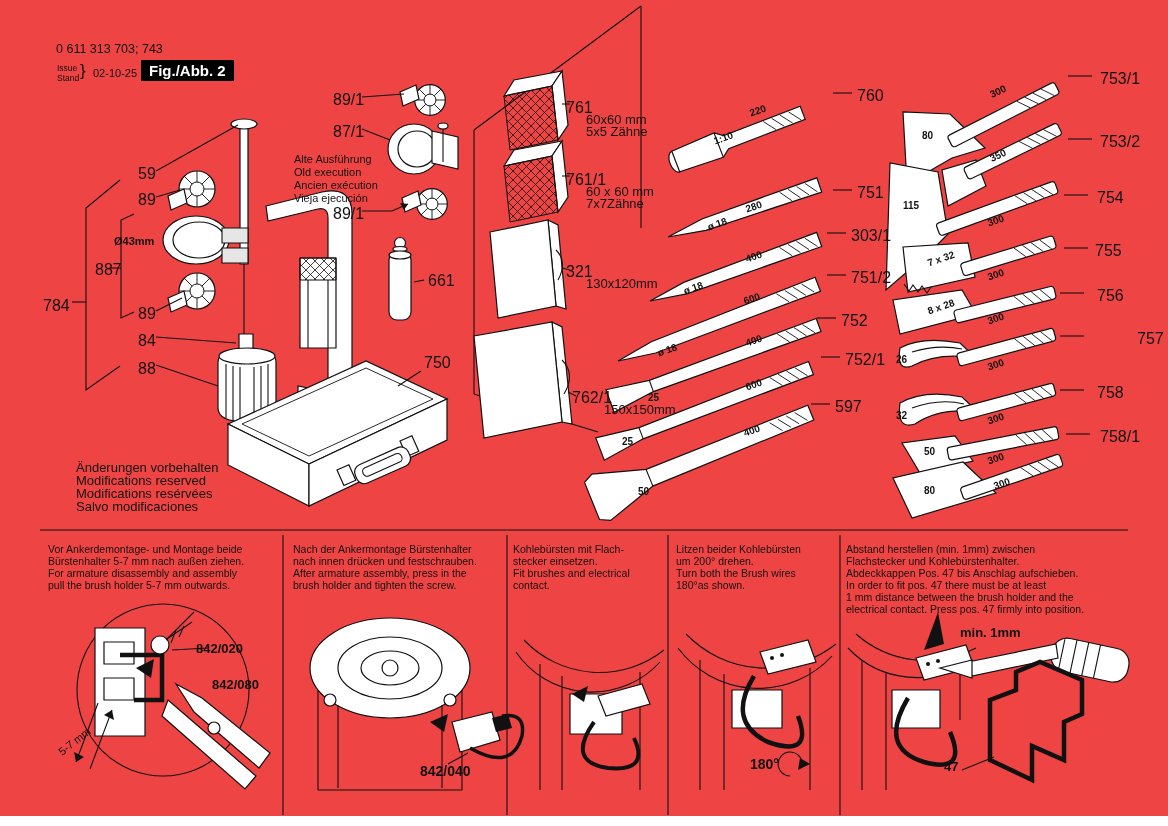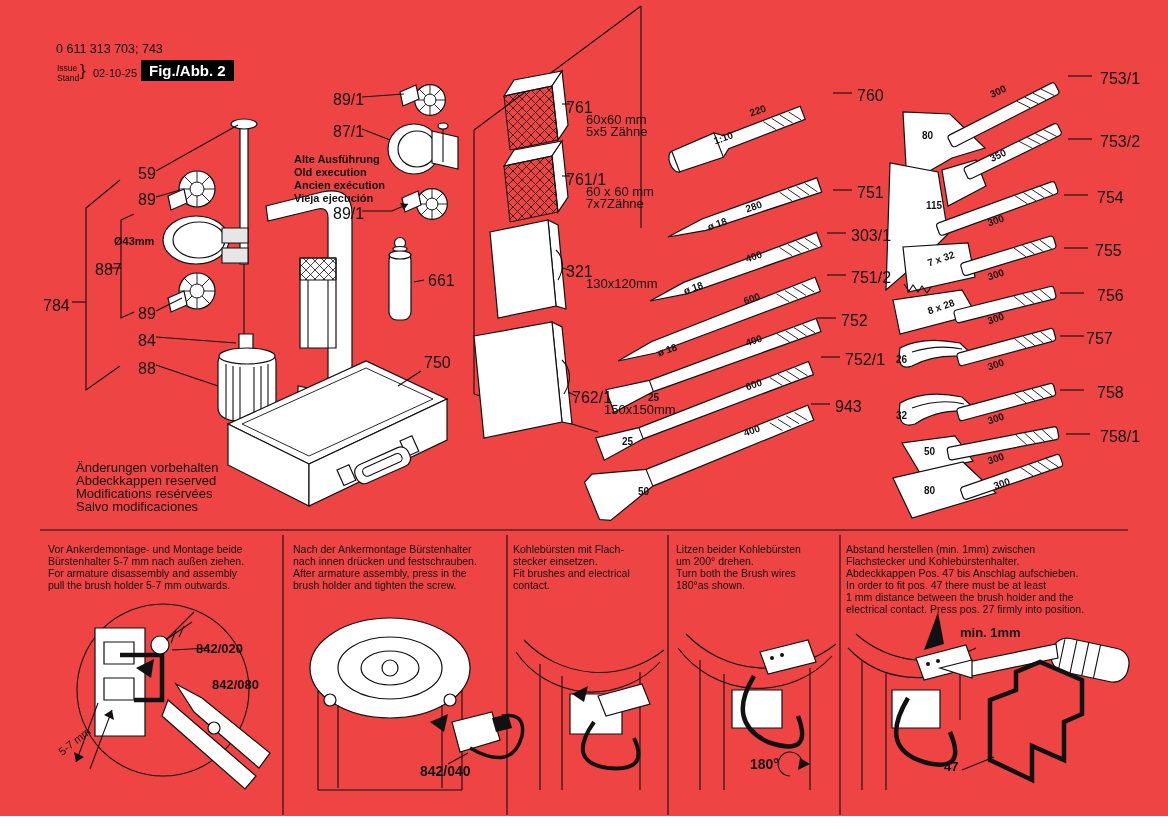--- a/index.html
+++ b/index.html
@@ -12,21 +12,21 @@
   .gf{fill:#e6e6e6;stroke:#111;stroke-width:1.1;}
   .bk{fill:#111;stroke:none;}
   .thk{stroke:#111;stroke-width:4.5;fill:none;}
   .abs{position:absolute;white-space:nowrap;}
   .ref{font-size:16px;font-weight:400;}
   .ref13{font-size:13px;font-weight:700;margin-top:40px;}
   .mark{font-size:10px;font-weight:700;}
   .rot{transform:rotate(-19deg);transform-origin:left top;}
   .rot27{transform:rotate(-26deg);transform-origin:left top;}
   .dim{font-size:13px;padding-left:20px;}
-  .note{font-size:11px;font-weight:700;line-height:13px;}
+  .note{font-size:11px;font-weight:400;line-height:13px;}
   .instr{font-size:10.5px;line-height:12.5px;}
   .badge{background:#000;color:#fff;font-size:15px;font-weight:700;padding:2px 8px;}
   .tiny{font-size:8.5px;line-height:9px;}
   .hdr{font-size:12.5px;}
 </style>
 </head>
 <body>
 <div id="canvas">
 
 <svg width="1168" height="826">
@@ -463,21 +463,21 @@
 <div class="abs dim" style="left:566px;top:276px">130x120mm</div>
 <div class="abs ref" style="left:572px;top:389px">762/1</div>
 <div class="abs dim" style="left:584px;top:402px">150x150mm</div>
 
 <div class="abs ref" style="left:857px;top:87px">760</div>
 <div class="abs ref" style="left:857px;top:184px">751</div>
 <div class="abs ref" style="left:851px;top:227px">303/1</div>
 <div class="abs ref" style="left:851px;top:269px">751/2</div>
 <div class="abs ref" style="left:841px;top:312px">752</div>
 <div class="abs ref" style="left:845px;top:351px">752/1</div>
-<div class="abs ref" style="left:835px;top:398px">943</div>
+<div class="abs ref" style="left:835px;top:398px">597</div>
 
 <div class="abs mark rot" style="left:712px;top:136px">1:10</div>
 <div class="abs mark rot" style="left:748px;top:108px">220</div>
 <div class="abs mark rot" style="left:706px;top:222px">ø 18</div>
 <div class="abs mark rot" style="left:744px;top:204px">280</div>
 <div class="abs mark rot" style="left:682px;top:286px">ø 18</div>
 <div class="abs mark rot" style="left:744px;top:254px">400</div>
 <div class="abs mark rot" style="left:656px;top:348px">ø 18</div>
 <div class="abs mark rot" style="left:742px;top:296px">600</div>
 <div class="abs mark" style="left:648px;top:392px">25</div>
@@ -485,44 +485,44 @@
 <div class="abs mark" style="left:622px;top:436px">25</div>
 <div class="abs mark rot" style="left:744px;top:382px">600</div>
 <div class="abs mark" style="left:638px;top:486px">50</div>
 <div class="abs mark rot" style="left:742px;top:428px">400</div>
 
 <div class="abs ref" style="left:1100px;top:70px">753/1</div>
 <div class="abs ref" style="left:1100px;top:133px">753/2</div>
 <div class="abs ref" style="left:1097px;top:189px">754</div>
 <div class="abs ref" style="left:1095px;top:242px">755</div>
 <div class="abs ref" style="left:1097px;top:287px">756</div>
-<div class="abs ref" style="left:1086px;top:330px">757</div>
+<div class="abs ref" style="left:1137px;top:330px">757</div>
 <div class="abs ref" style="left:1097px;top:384px">758</div>
 <div class="abs ref" style="left:1100px;top:428px">758/1</div>
 
 <div class="abs mark" style="left:922px;top:130px">80</div>
 <div class="abs mark rot27" style="left:988px;top:90px">300</div>
 <div class="abs mark rot27" style="left:988px;top:154px">350</div>
-<div class="abs mark" style="left:926px;top:200px">115</div>
+<div class="abs mark" style="left:903px;top:200px">115</div>
 <div class="abs mark rot" style="left:986px;top:218px">300</div>
 <div class="abs mark rot" style="left:926px;top:258px">7 x 32</div>
 <div class="abs mark rot" style="left:986px;top:272px">300</div>
 <div class="abs mark rot" style="left:926px;top:306px">8 x 28</div>
 <div class="abs mark rot" style="left:986px;top:316px">300</div>
 <div class="abs mark" style="left:896px;top:354px">26</div>
 <div class="abs mark rot" style="left:986px;top:362px">300</div>
 <div class="abs mark" style="left:896px;top:410px">32</div>
 <div class="abs mark rot" style="left:986px;top:416px">300</div>
 <div class="abs mark" style="left:924px;top:446px">50</div>
 <div class="abs mark rot" style="left:986px;top:456px">300</div>
 <div class="abs mark" style="left:924px;top:485px">80</div>
 <div class="abs mark rot" style="left:992px;top:481px">300</div>
 
 <div class="abs dim" style="left:56px;top:460px">Änderungen vorbehalten</div>
-<div class="abs dim" style="left:56px;top:473px">Abdeckkappen reserved</div>
+<div class="abs dim" style="left:56px;top:473px">Modifications reserved</div>
 <div class="abs dim" style="left:56px;top:486px">Modifications resérvées</div>
 <div class="abs dim" style="left:56px;top:499px">Salvo modificaciones</div>
 
 <div class="abs instr" style="left:48px;top:543px">Vor Ankerdemontage- und Montage beide</div>
 <div class="abs instr" style="left:48px;top:555px">Bürstenhalter 5-7 mm nach außen ziehen.</div>
 <div class="abs instr" style="left:48px;top:567px">For armature disassembly and assembly</div>
 <div class="abs instr" style="left:48px;top:579px">pull the brush holder 5-7 mm outwards.</div>
 <div class="abs ref13" style="left:196px;top:601px">842/020</div>
 <div class="abs ref13" style="left:212px;top:637px">842/080</div>
 <div class="abs" style="left:56px;top:748px;font-size:11px;transform:rotate(-38deg);transform-origin:left top">5-7 mm</div>
@@ -542,17 +542,17 @@
 <div class="abs instr" style="left:676px;top:555px">um 200° drehen.</div>
 <div class="abs instr" style="left:676px;top:567px">Turn both the Brush wires</div>
 <div class="abs instr" style="left:676px;top:579px">180°as shown.</div>
 <div class="abs" style="left:750px;top:756px;font-size:14px;font-weight:700">180°</div>
 
 <div class="abs instr" style="left:846px;top:543px">Abstand herstellen (min. 1mm) zwischen</div>
 <div class="abs instr" style="left:846px;top:555px">Flachstecker und Kohlebürstenhalter.</div>
 <div class="abs instr" style="left:846px;top:567px">Abdeckkappen Pos. 47 bis Anschlag aufschieben.</div>
 <div class="abs instr" style="left:846px;top:579px">In order to fit pos. 47 there must be at least</div>
 <div class="abs instr" style="left:846px;top:591px">1 mm distance between the brush holder and the</div>
-<div class="abs instr" style="left:846px;top:603px">electrical contact. Press pos. 27 firmly into position.</div>
+<div class="abs instr" style="left:846px;top:603px">electrical contact. Press pos. 47 firmly into position.</div>
 <div class="abs" style="left:960px;top:625px;font-size:13px;font-weight:700">min. 1mm</div>
 <div class="abs" style="left:944px;top:759px;font-size:13px;font-weight:700">47</div>
 
 </div>
 
 </body></html>

